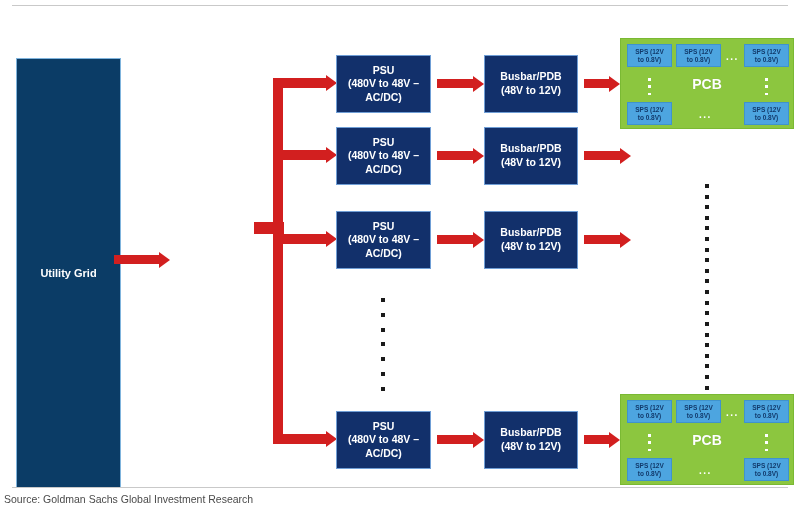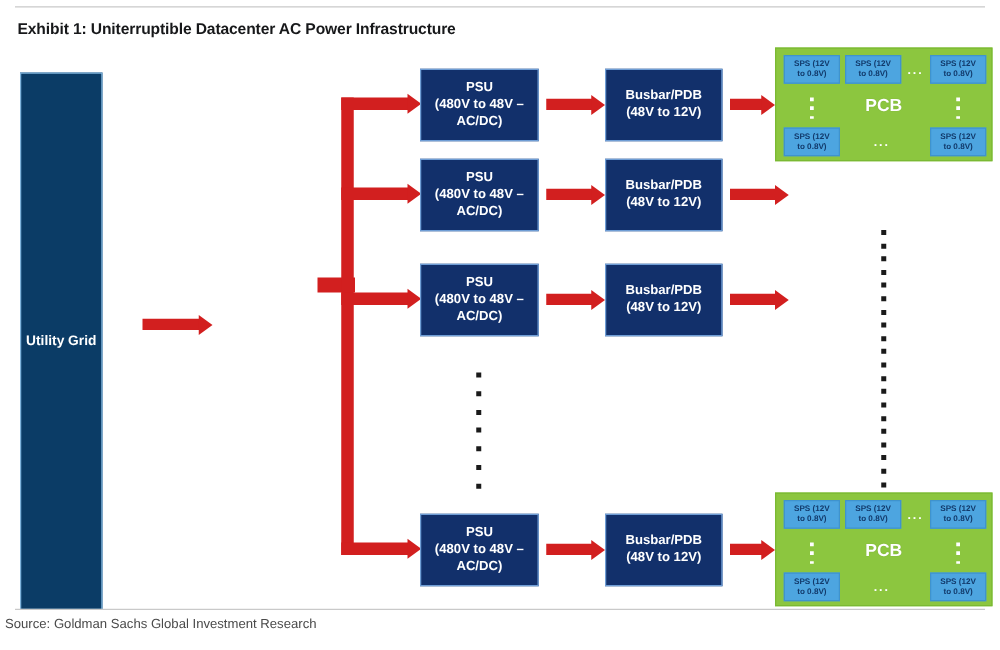--- a/index.html
+++ b/index.html
@@ -107,25 +107,24 @@
   
   .dots-v{position:absolute;display:flex;flex-direction:column;align-items:center;justify-content:space-between;}
   .dots-v i{display:block;width:4px;height:4px;background:#1a1a1a;}
 </style>
 </head>
 <body>
 
 <div class="page">
 
   <div class="top-rule"></div>
-  <div class="exhibit-title">Exhibit 1: Uniterruptible Datacenter AC Power Infrastructure</div>
 
   <div class="canvas">
 
-    <div class="box box-navy" style="left:16px;top:22px;width:66px;height:430px;">
+    <div class="box box-navy" style="left:16px;top:22px;width:105px;height:430px;">
       <span>Utility Grid</span>
     </div>
 
     <div class="red" style="left:114px;top:219px;width:46px;height:9px;"></div>
     <div class="arrow-r" style="left:159px;top:215.5px;"></div>
 
 
     <div class="red" style="left:254px;top:186px;width:30px;height:12px;"></div>
 
     <div class="red" style="left:273px;top:42px;width:10px;height:366px;"></div>

